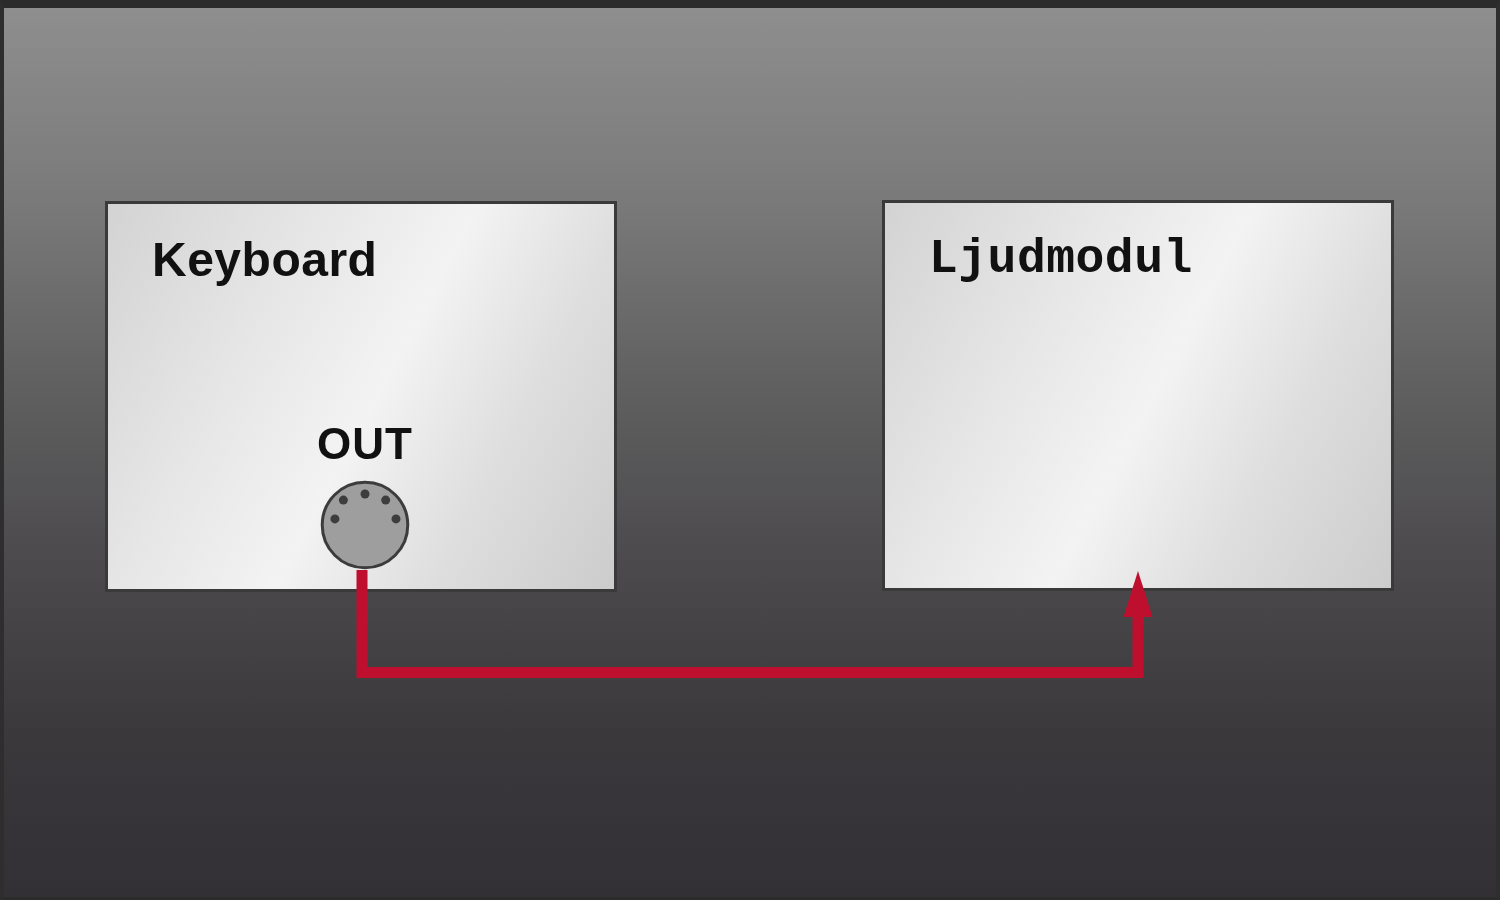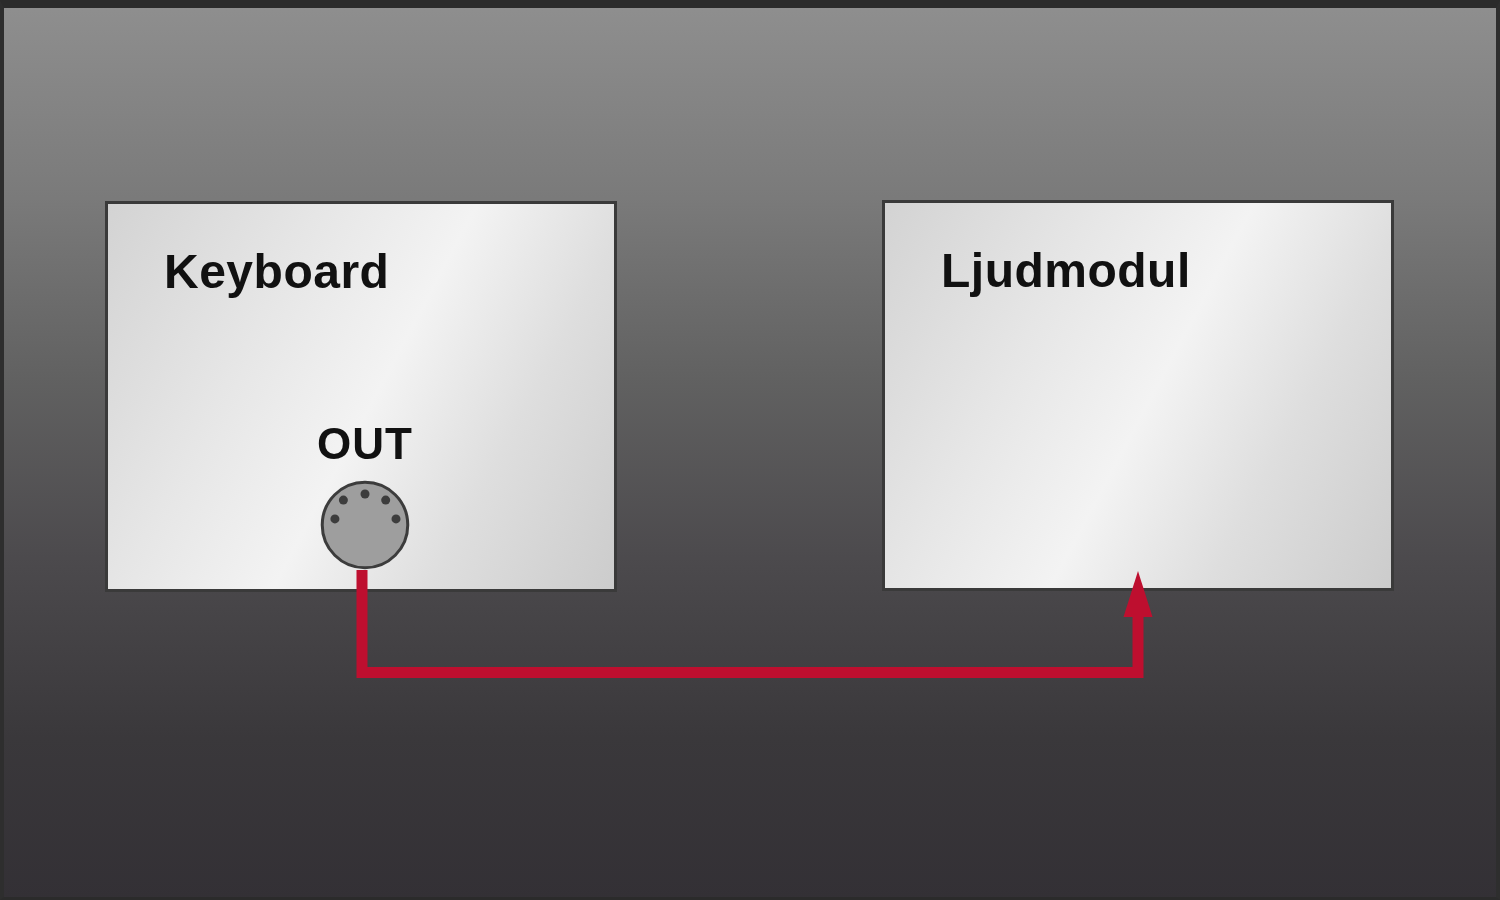--- a/index.html
+++ b/index.html
@@ -43,27 +43,27 @@
     box-sizing: border-box;
     border: 3px solid #3a3a3a;
     background: linear-gradient(118deg,
       #d3d3d3 0%,
       #e6e6e6 30%,
       #f3f3f3 52%,
       #dedede 74%,
       #cccccc 100%);
   }
   .device-left  { left: 105px; top: 201px; }
-  .device-right { left: 882px; top: 200px; }
+  .device-right { left: 882px; top: 200px; font-family: Liberation Mono, monospace; }
 
   .device-title {
     position: absolute;
     left: 40px;
     top: 26px;
-    margin: 16px;
+    margin: 4px;
     font-size: 48px;
     line-height: 52px;
     font-weight: 700;
     color: #111111;
     letter-spacing: 0.5px;
     white-space: nowrap;
   }
 
   .port {
     position: absolute;

